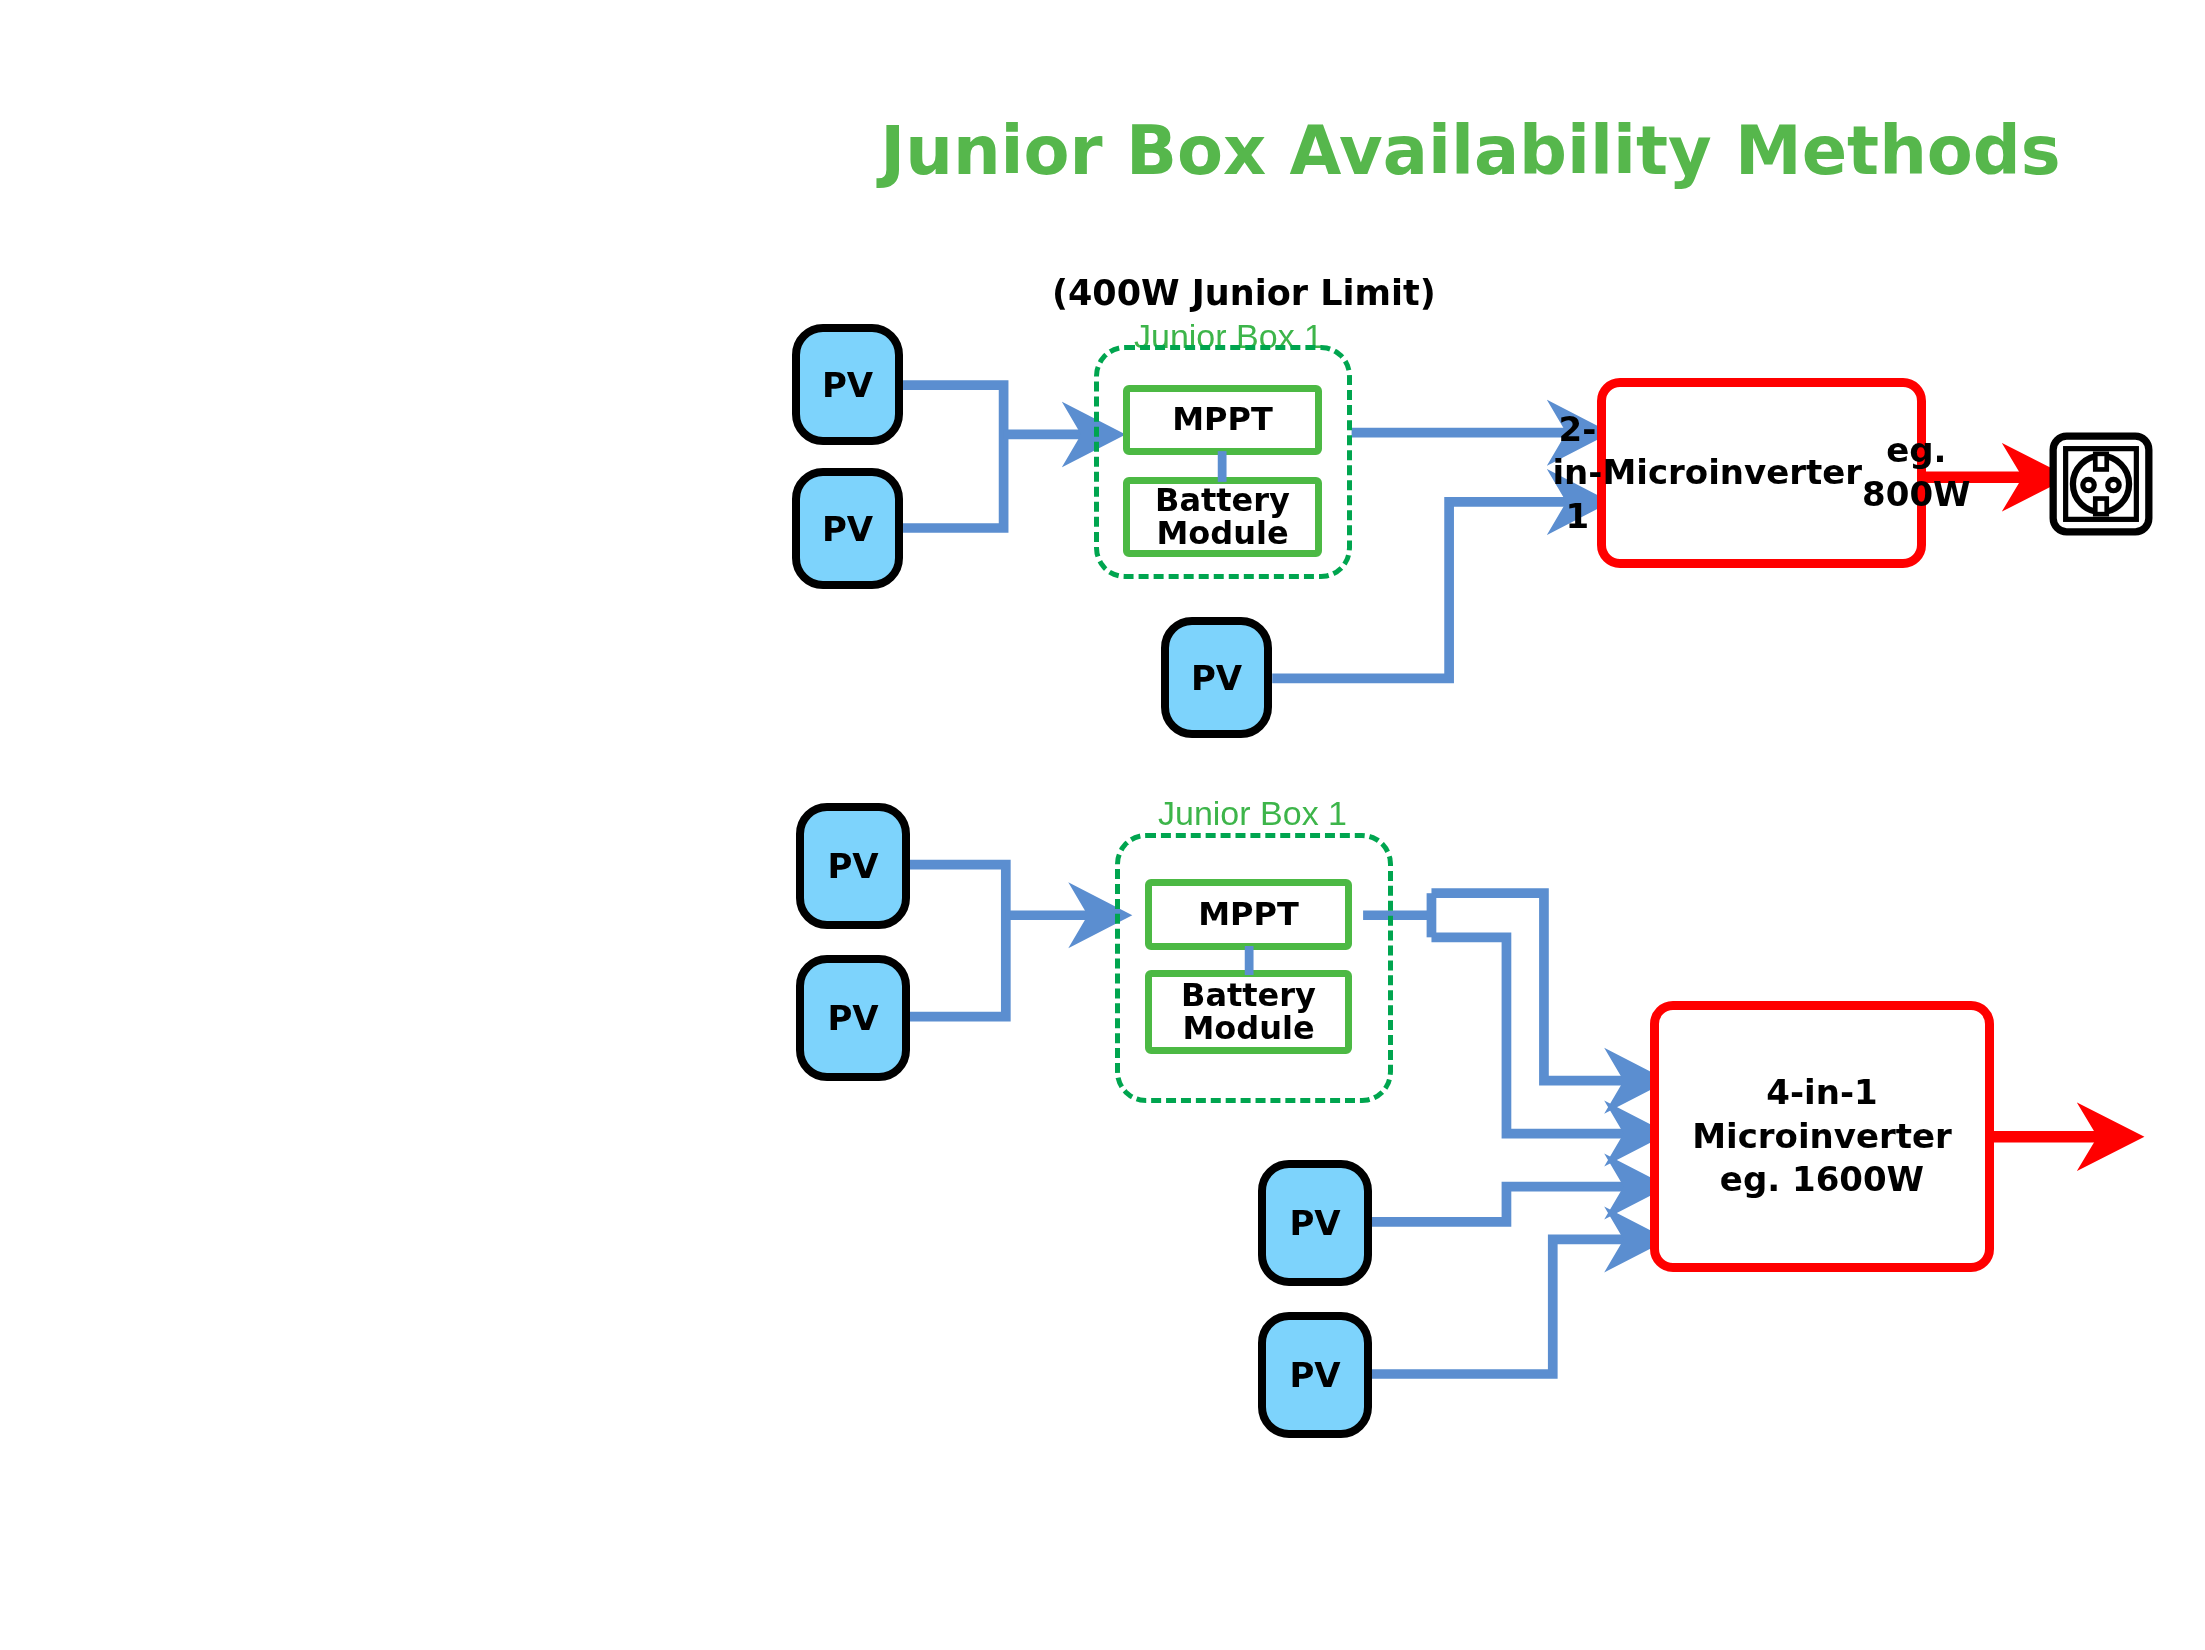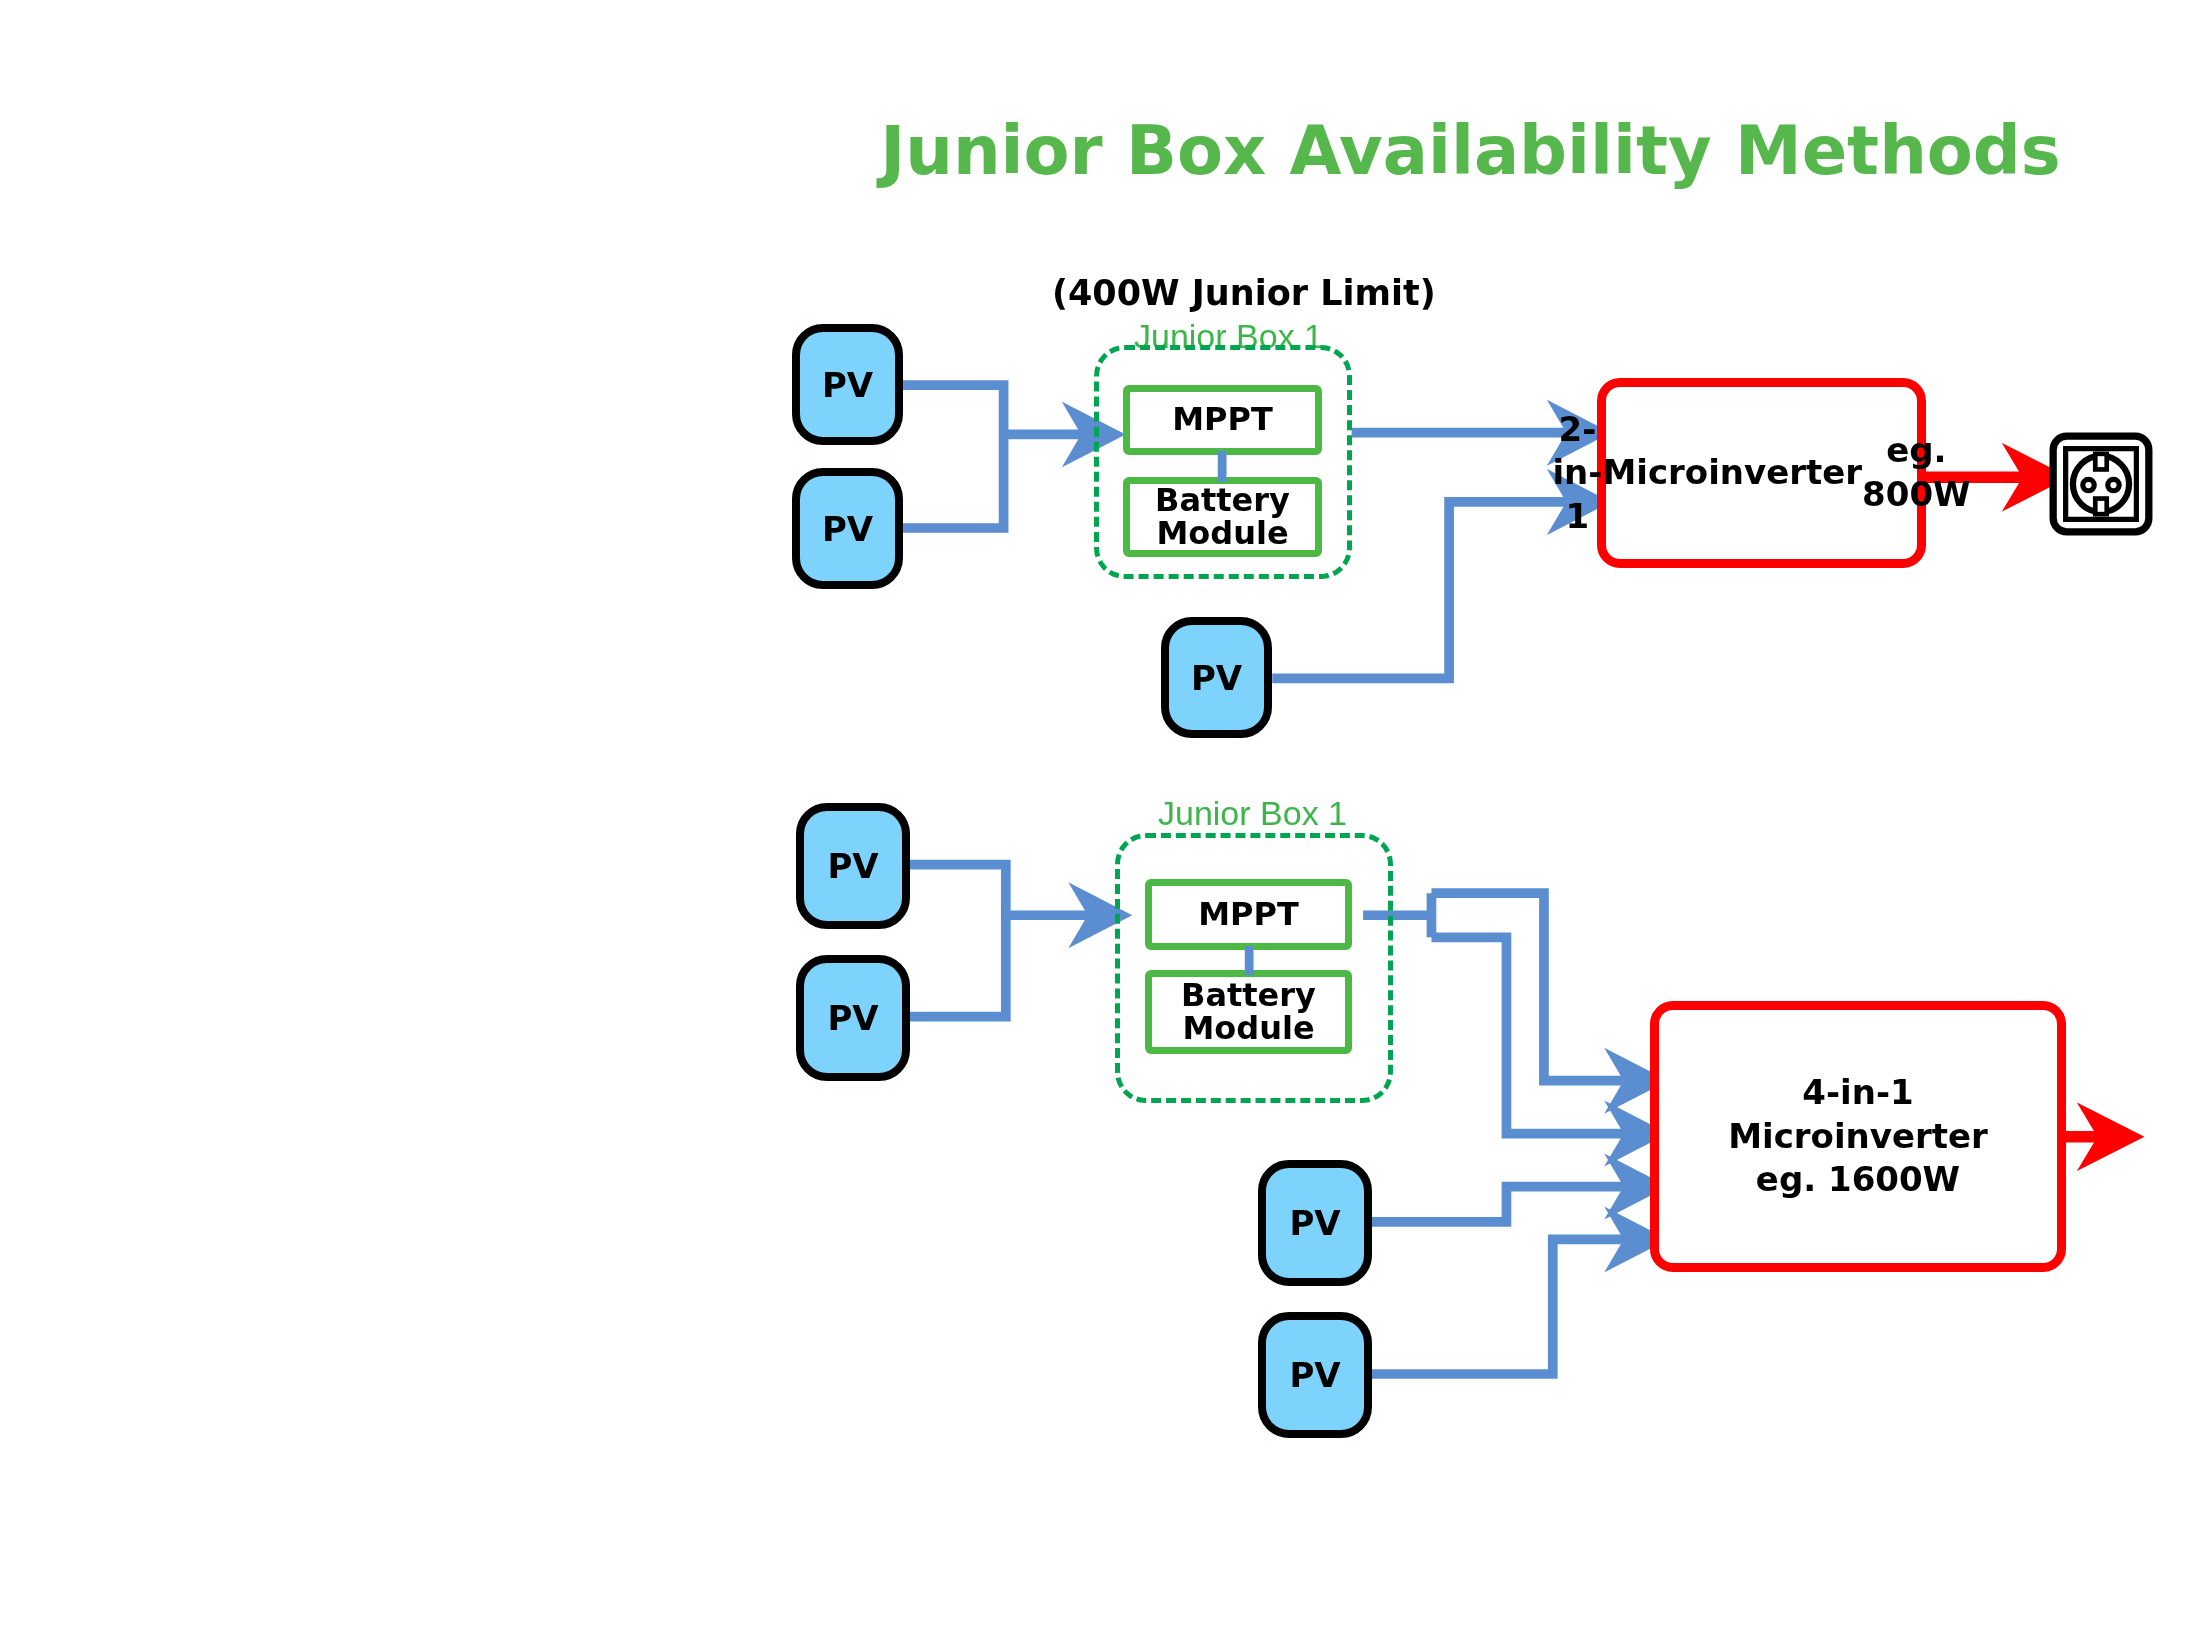--- a/index.html
+++ b/index.html
@@ -287,20 +287,20 @@
 
   <div class="green-box" style="left:1145px; top:970px; width:207px; height:84px; flex-direction:column;">
     <span>Battery</span>
     <span>Module</span>
   </div>
 
   <svg style="position:absolute; left:1243px; top:946px; width:12.3px; height:29px;" xmlns="http://www.w3.org/2000/svg" viewBox="0 0 28 66" width="12.3" height="29">
     <line x1="14" y1="0" x2="14" y2="66" stroke="#5B8ED0" stroke-width="20"></line>
   </svg>
 
-  <div class="inv-box" style="left:1650px; top:1001px; width:416px; height:271px; flex-direction:column;">
+  <div class="inv-box" style="left:1650px; top:1001px; width:344px; height:271px; flex-direction:column;">
     <span>4-in-1</span>
     <span>Microinverter</span>
     <span>eg. 1600W</span>
 
 </div>
 
 </div>
 
 </body></html>

